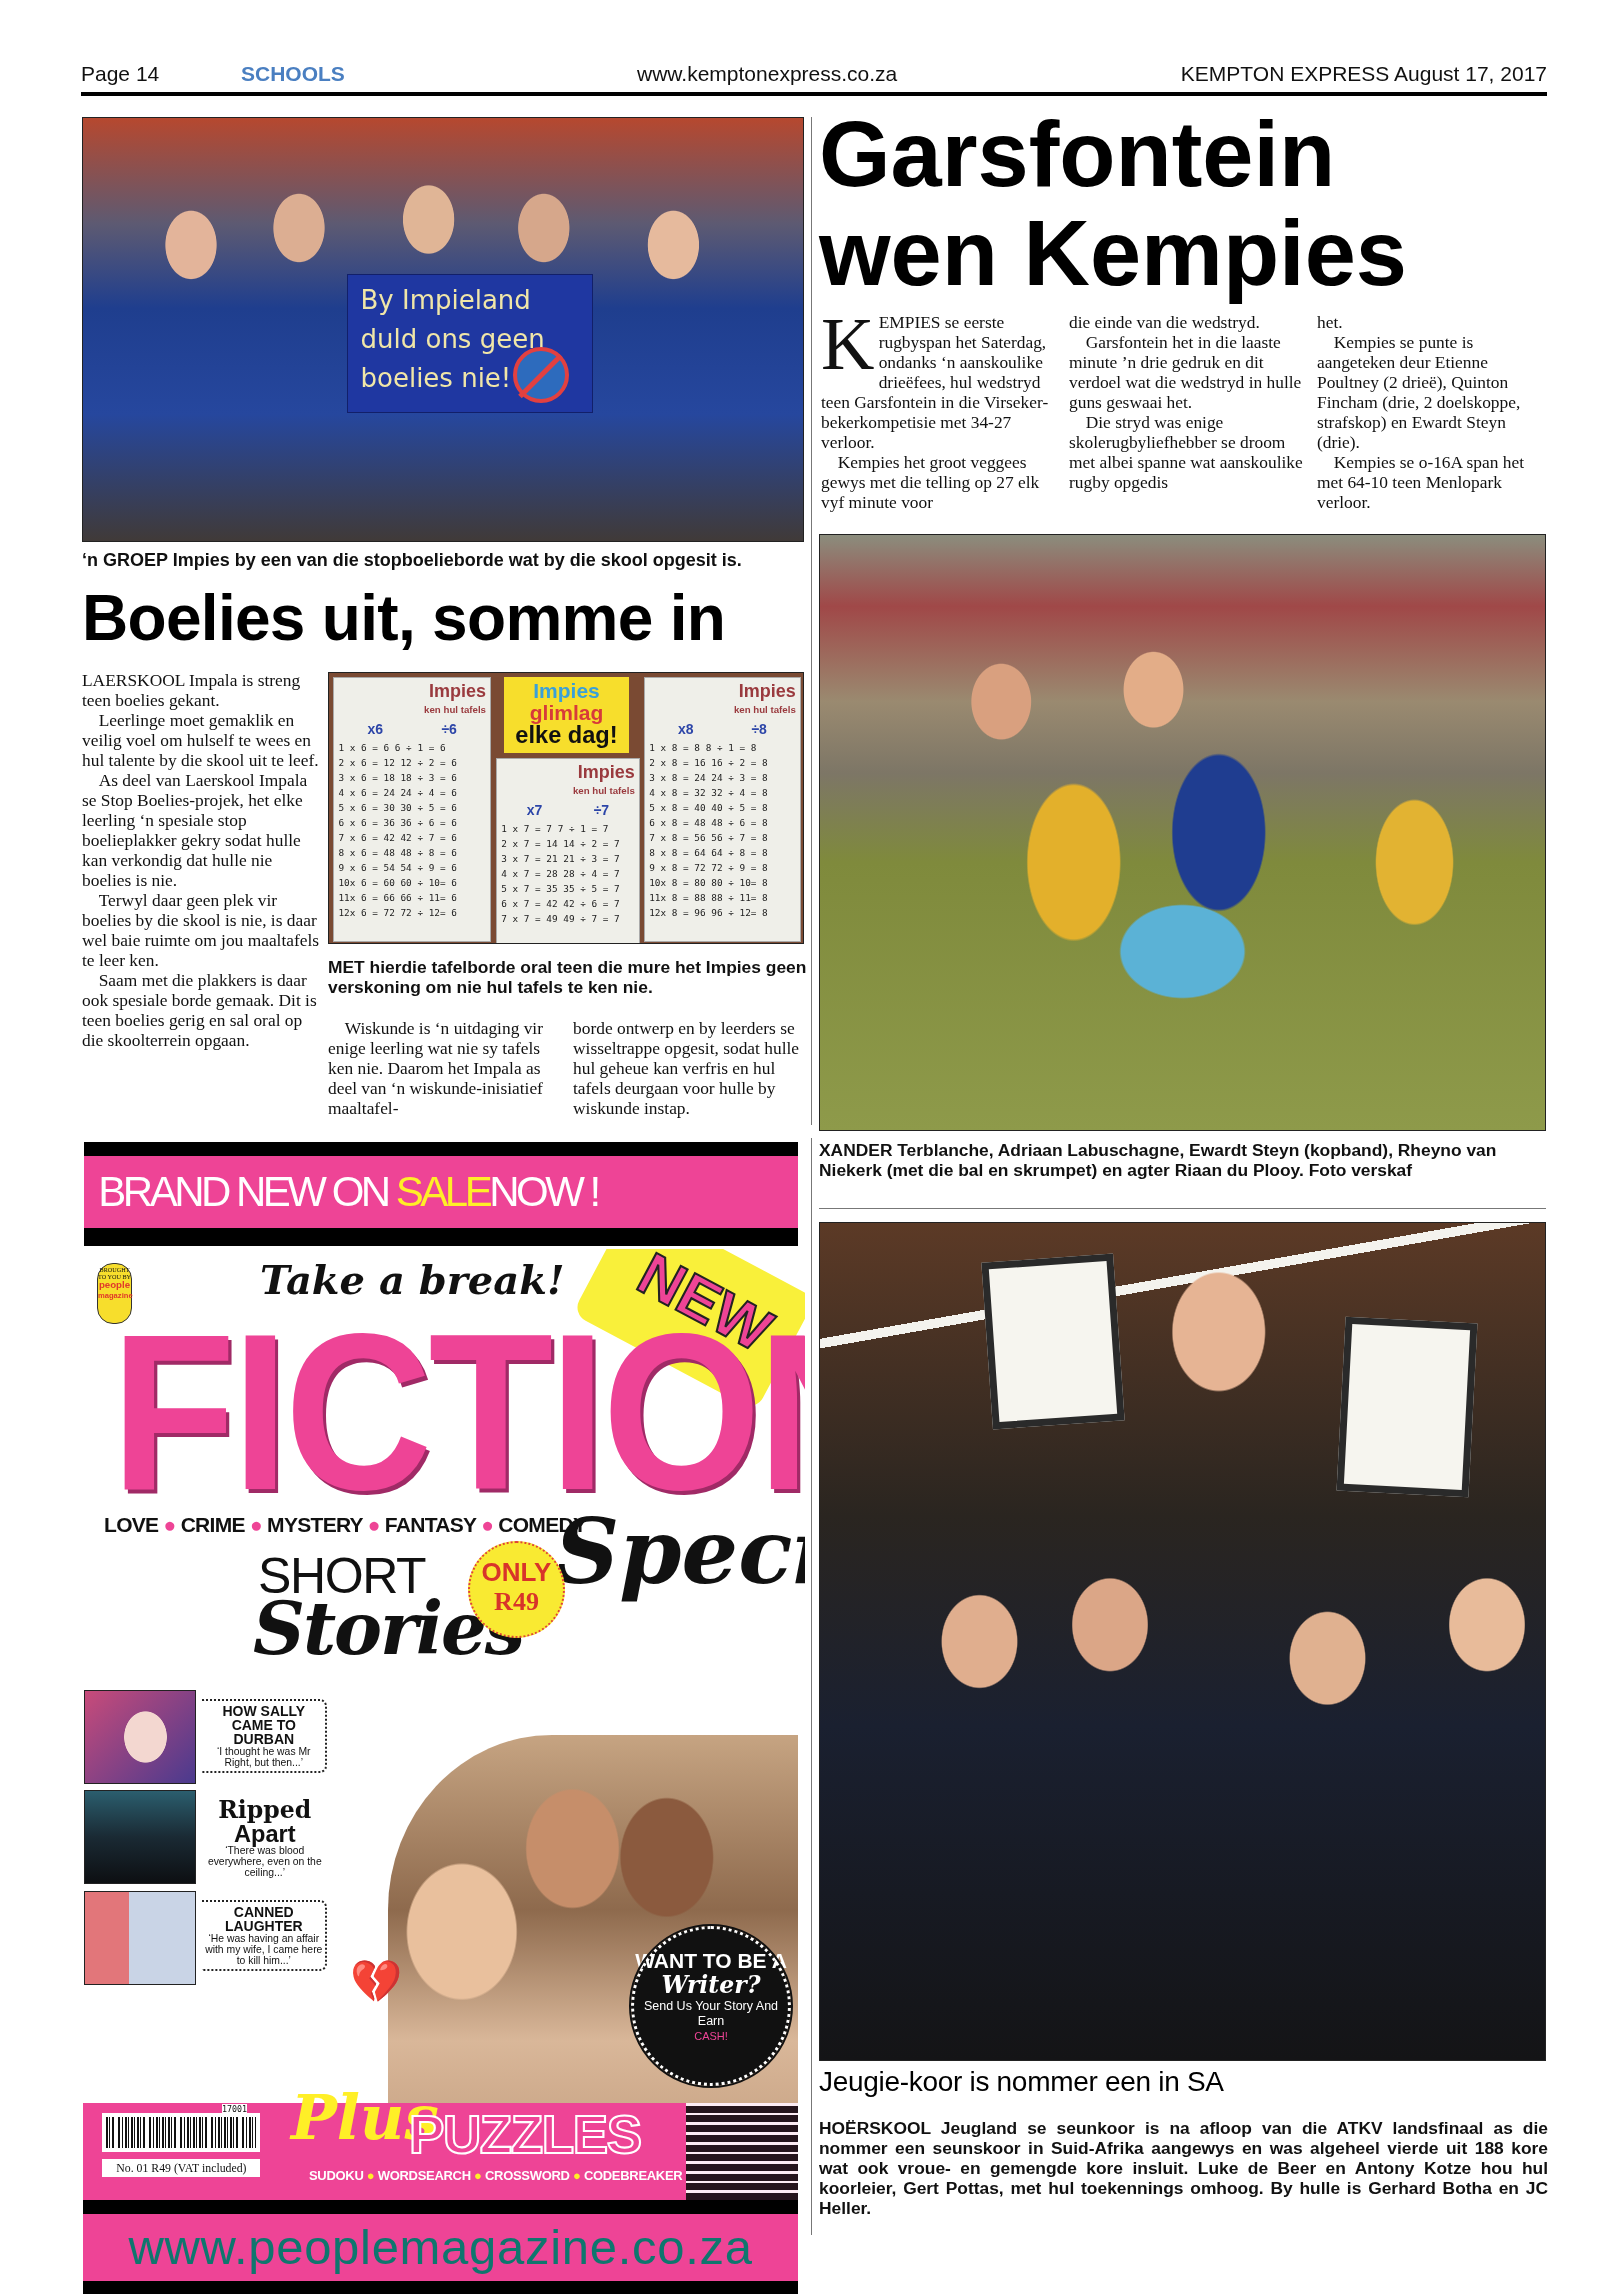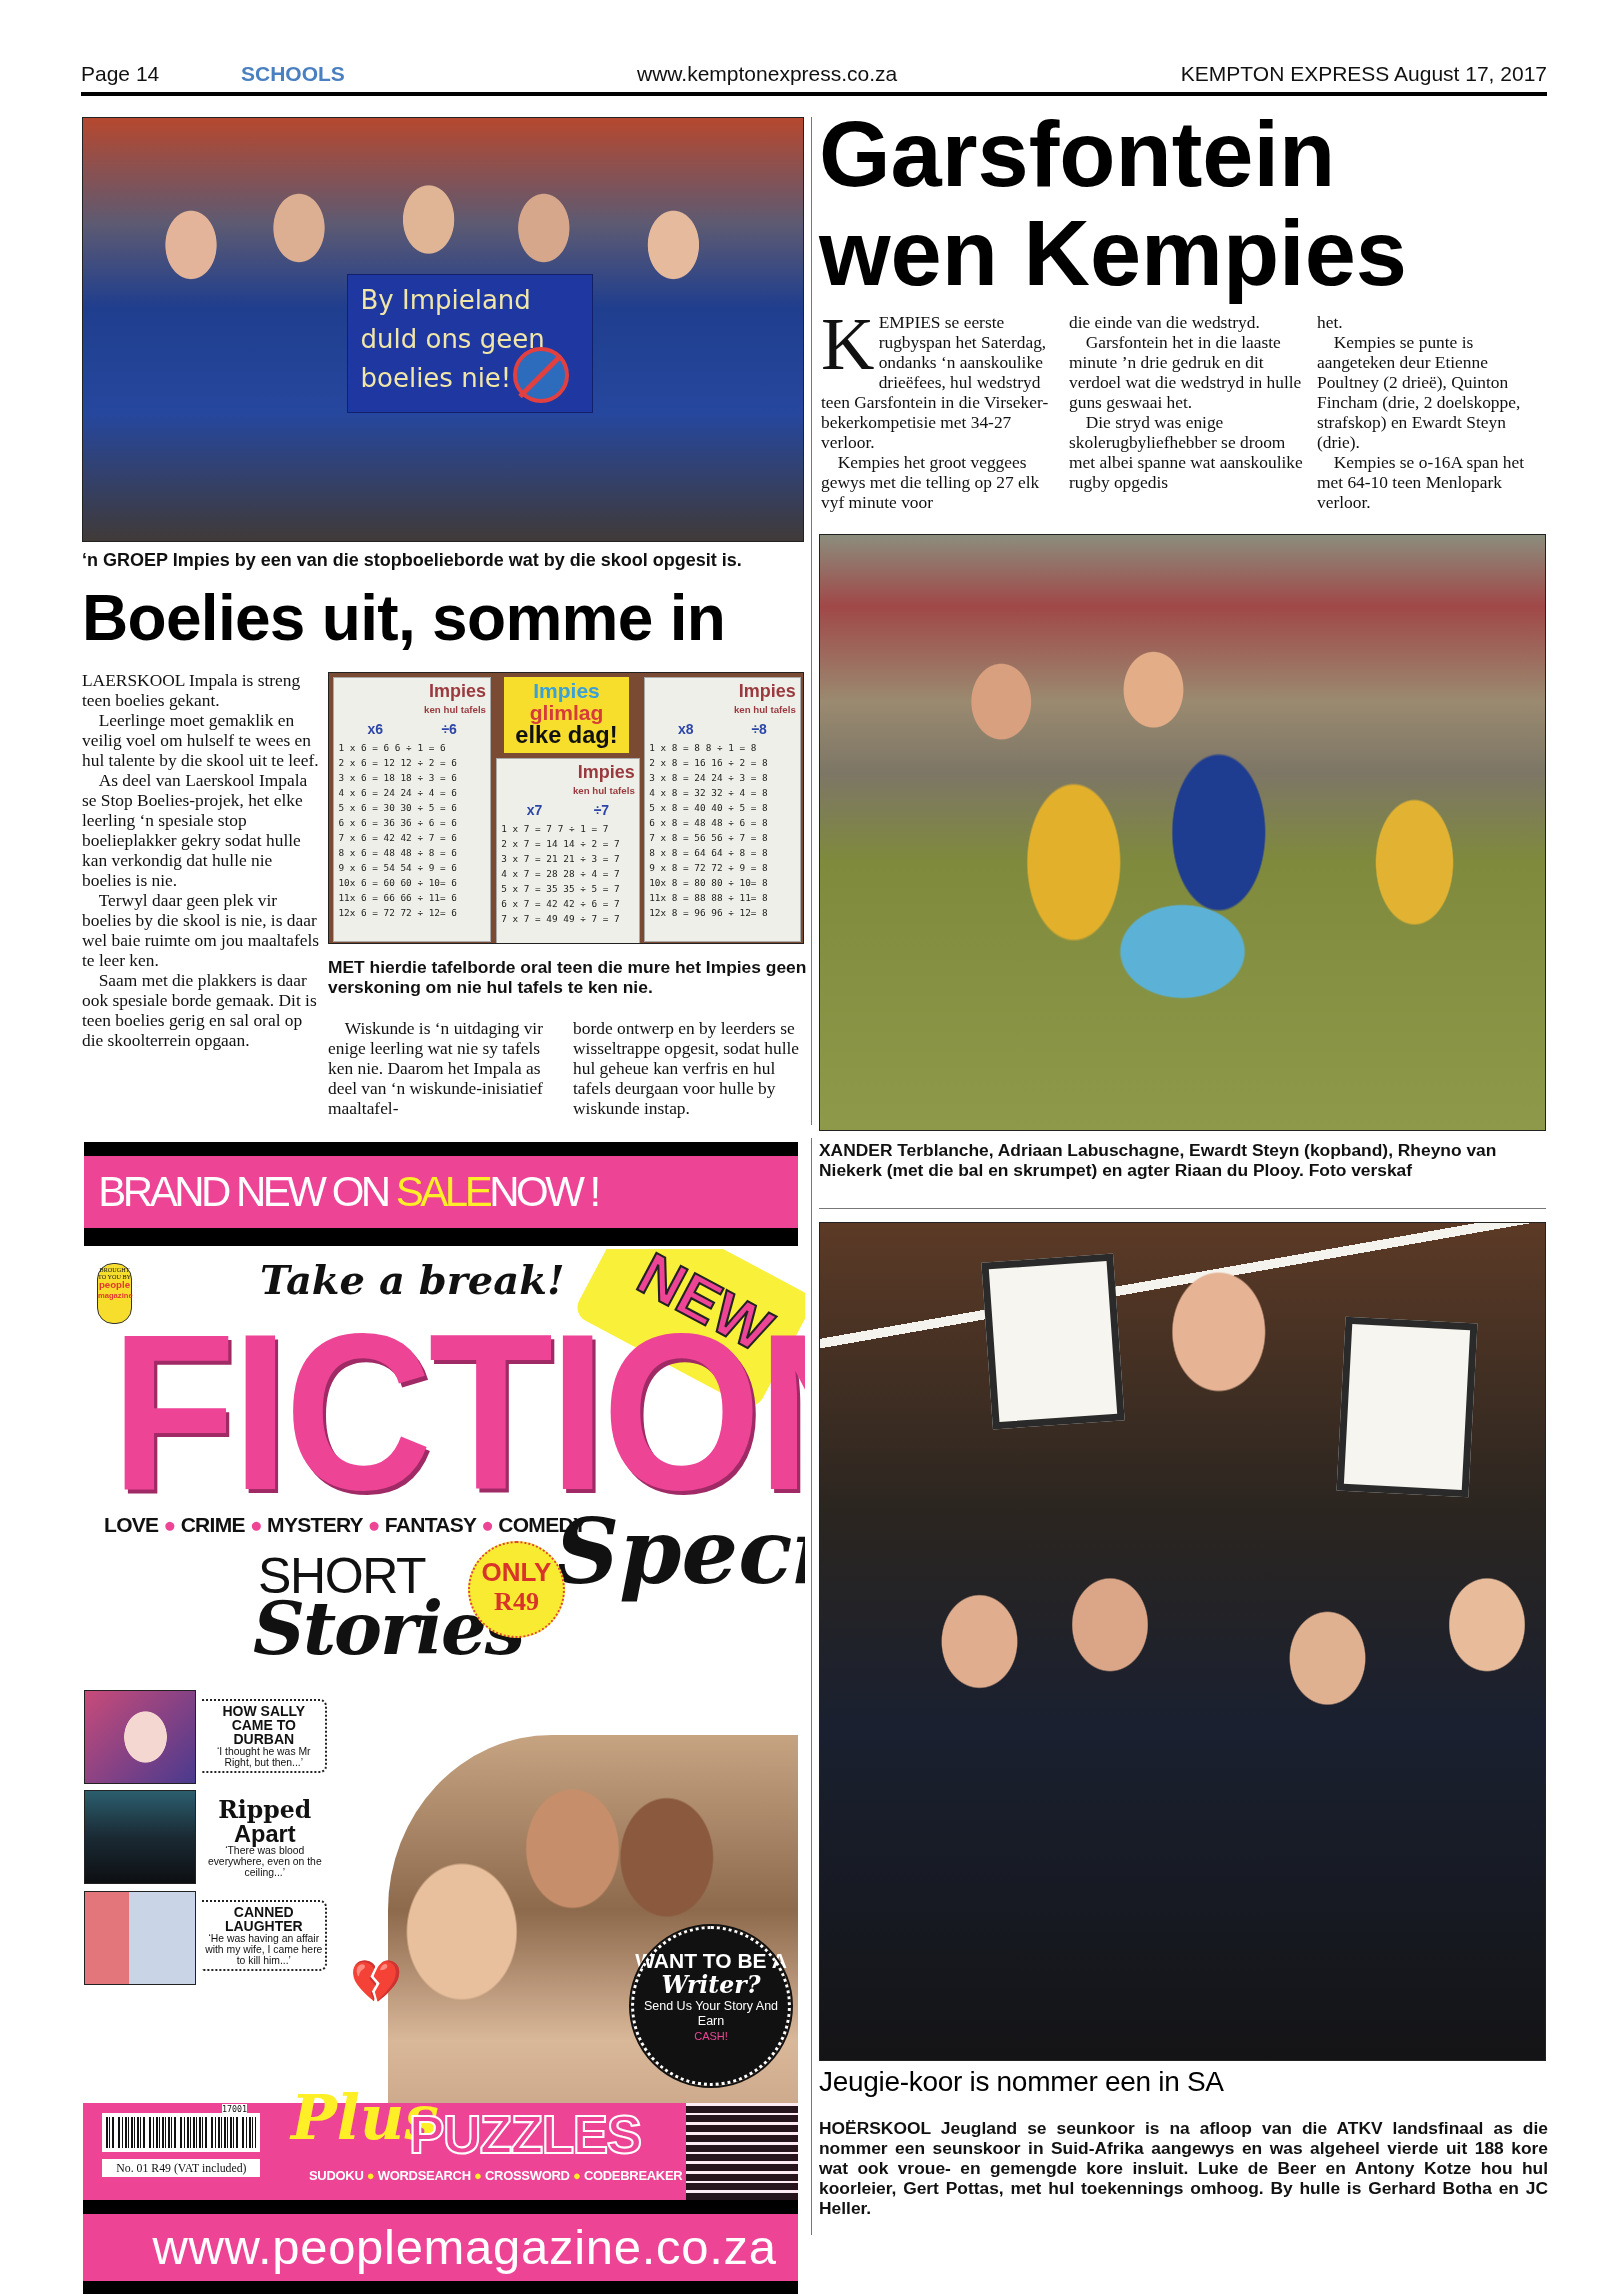--- a/index.html
+++ b/index.html
@@ -120,21 +120,21 @@
     .ad-puzzle-band { position: absolute; left: 7px; top: 965px; width: 715px; height: 97px; background: #ee4496; }
     .barcode { position: absolute; left: 19.4px; top: 9.7px; width: 158px; height: 39px; background: repeating-linear-gradient(90deg, #111 0 2.1px, #fff 2.1px 3.5px, #111 3.5px 4.2px, #fff 4.2px 6.2px); border: 4.2px solid #fff; }
     .barcode-text { position: absolute; left: 19.4px; top: 56px; width: 158px; height: 18px; background: #fff; font-family: "Liberation Serif", serif; font-size: 11.8px; line-height: 18px; text-align: center; }
     .plus { position: absolute; left: 208px; top: -21px; font-family: "DejaVu Serif", serif; font-style: italic; font-weight: bold; font-size: 61px; color: #ffef27; }
     .puzzles { position: absolute; left: 326px; top: 1.4px; font-family: "Liberation Sans", sans-serif; font-weight: bold; font-size: 53px; color: #ee4496; -webkit-text-stroke: 2.1px #fff; letter-spacing: -1.4px; }
     .puzzle-types { position: absolute; left: 226px; top: 65px; font-family: "Liberation Sans", sans-serif; font-weight: bold; font-size: 13px; color: #fff; white-space: nowrap; letter-spacing: -0.3px; }
     .puzzle-types .dot { color: #ffef27; }
     .crossword { position: absolute; right: 0; top: 0; width: 112px; height: 97px; background: repeating-linear-gradient(0deg, #111 0 7px, #fff 7px 9.7px), #fff; opacity: 0.9; }
     .ad-url-band { position: absolute; left: 7px; top: 1062px; width: 715px; height: 94px; background: #000; }
     .ad-url-band .pinkband { position: absolute; left: 0; top: 14px; width: 100%; height: 67px; background: #ee4496; }
-    .ad-url { position: absolute; left: 0; top: 14px; width: 100%; text-align: center; font-family: "Liberation Sans", sans-serif; color: #ffffff; font-size: 49px; line-height: 67px; letter-spacing: 0.7px; margin-left: 24px; }
+    .ad-url { position: absolute; left: 0; top: 14px; width: 100%; text-align: center; font-family: "Liberation Sans", sans-serif; color: #0f766e; font-size: 49px; line-height: 67px; letter-spacing: 0.7px; }
   </style>
 </head>
 <body>
 
 <header class="masthead">
   <span class="mh-page">Page 14</span>
   <span class="mh-section">SCHOOLS</span>
   <span class="mh-url">www.kemptonexpress.co.za</span>
   <span class="mh-paper">KEMPTON EXPRESS  August 17, 2017</span>
 </header>

